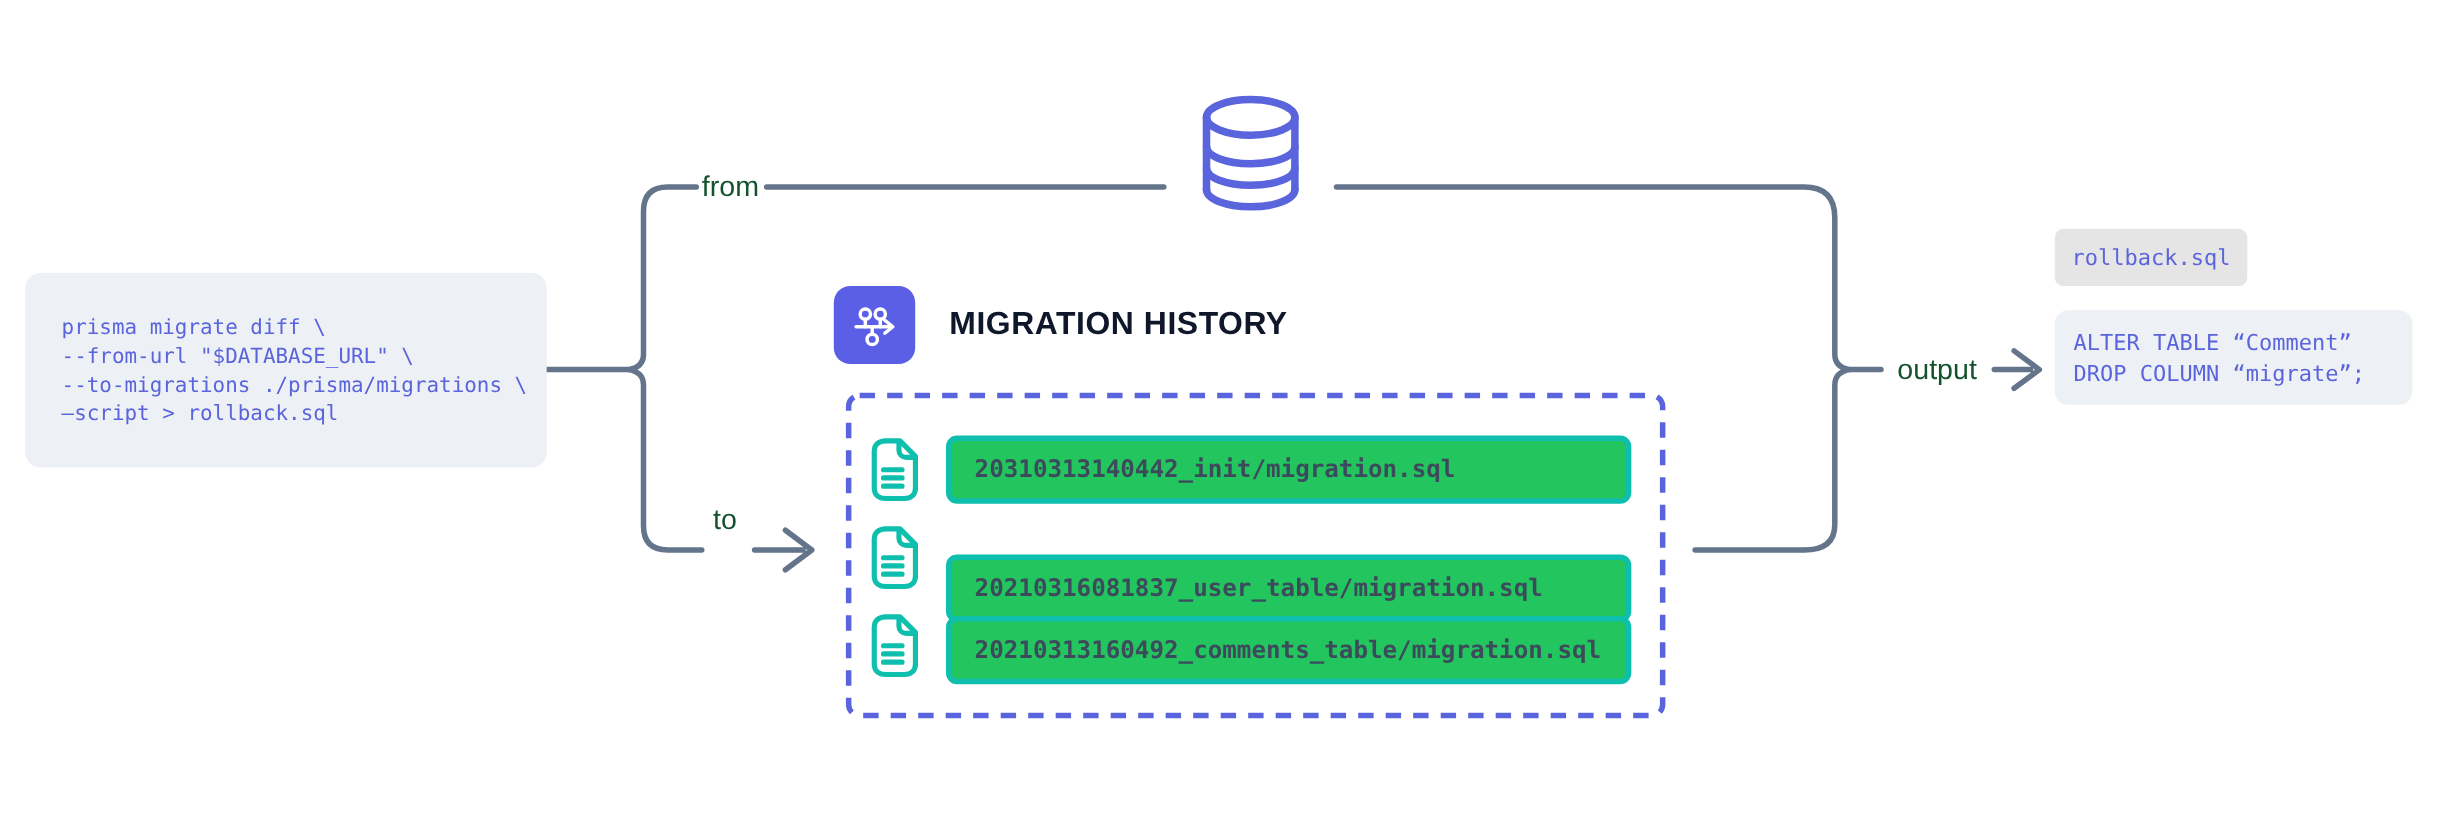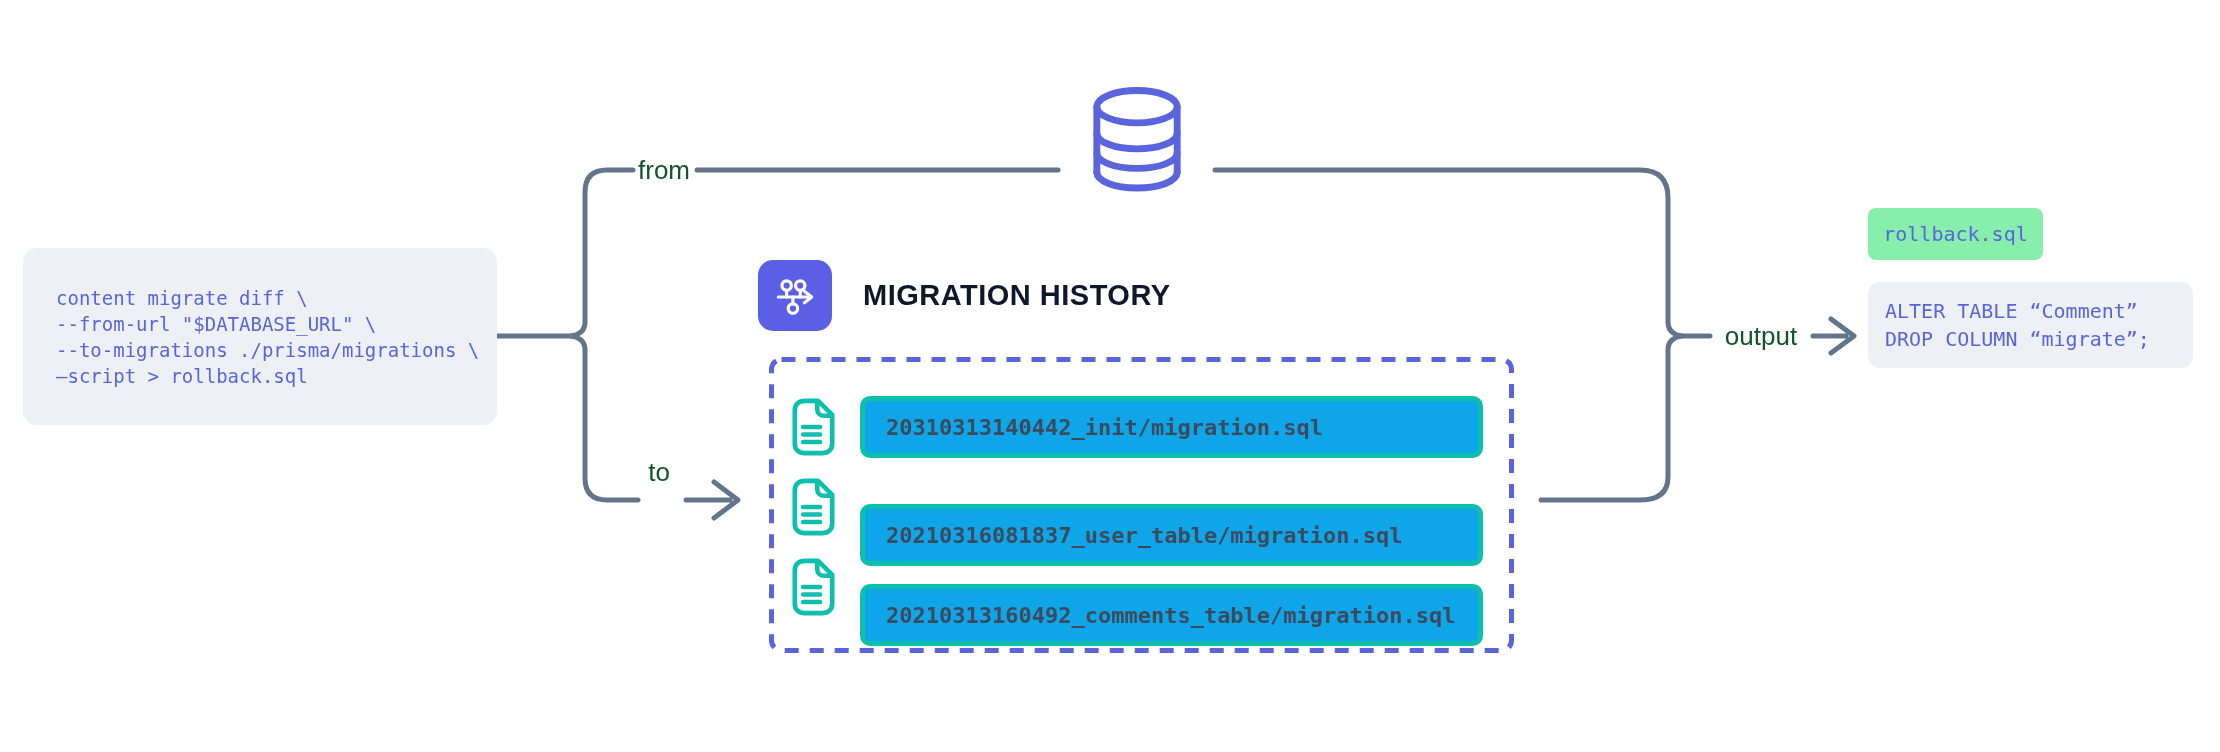--- a/index.html
+++ b/index.html
@@ -33,29 +33,29 @@
     display:flex;align-items:center;justify-content:center;
   }
   .mh-title{
     position:absolute;left:863px;top:260px;height:71px;line-height:71px;
     font-size:29px;font-weight:bold;letter-spacing:0.5px;color:#0f172a;white-space:nowrap;
   }
 
   .file-icon{position:absolute;left:790px;width:47px;height:58px;}
   .file-box{
     position:absolute;left:860px;width:623px;height:62px;box-sizing:border-box;
-    background:#0ea5e9;border:5px solid #0FBFAD;border-radius:10px;
+    background:#22c55e;border:5px solid #0FBFAD;border-radius:10px;
     display:flex;align-items:center;padding-left:21px;
     font-family:"DejaVu Sans Mono", monospace;font-weight:bold;
     font-size:22px;color:#3D4A5C;white-space:nowrap;
   }
 
   .chip{
     position:absolute;left:1868px;top:208px;width:175px;height:52px;box-sizing:border-box;
-    background:#86efac;border-radius:8px;
+    background:#e5e5e5;border-radius:8px;
     display:flex;align-items:center;justify-content:center;
     font-family:"DejaVu Sans Mono", monospace;font-size:20px;color:#5A64DC;white-space:nowrap;
   }
   .sql-block{left:1868px;top:282px;width:325px;height:86px;padding-left:17px;box-sizing:border-box;font-size:20px;line-height:28px;border-radius:12px;}
 
   .dbicon{position:absolute;left:1088px;top:86px;}
 </style>
 </head>
 <body>
 
@@ -73,21 +73,21 @@
     <path class="wire" d="M1215 170 H1640 Q1668 170 1668 198 V322 Q1668 334 1682 336 Q1668 338 1668 350 V477 Q1668 500 1640 500 H1541"></path>
 
     <path class="wire" d="M1682 336 H1710"></path>
 
     <path class="wire" d="M686 500 H730 M714 482 L738 500 L714 518"></path>
 
     <path class="wire" d="M1813 336 H1846 M1831 319 L1854 336 L1831 353"></path>
   </svg>
 
   <div class="codeblock cmd-block">
-    <div class="codeline">content migrate diff \</div>
+    <div class="codeline">prisma migrate diff \</div>
     <div class="codeline">--from-url "$DATABASE_URL" \</div>
     <div class="codeline">--to-migrations ./prisma/migrations \</div>
     <div class="codeline">—script &gt; rollback.sql</div>
   </div>
 
   <div class="wire-label" style="left:664px;top:170px;">from</div>
   <div class="wire-label" style="left:659px;top:472px;">to</div>
   <div class="wire-label" style="left:1761px;top:336px;">output</div>
 
   <svg class="dbicon" width="98" height="110" viewBox="0 0 100 112">
@@ -139,21 +139,21 @@
     <span>20210316081837_user_table/migration.sql</span>
   </div>
 
   <svg class="file-icon" style="top:558px;" viewBox="0 0 50 62">
     <g stroke="#0FBFAD" stroke-width="5" fill="none" stroke-linecap="round" stroke-linejoin="round">
       <path d="M30 3 H16 C9 3 5 7 5 13 V49 C5 55 9 59 16 59 H34 C41 59 45 55 45 49 V18 L30 3 Z"></path>
       <path d="M29 4 V12 C29 16 32 19 36 19 H44"></path>
       <path d="M14 31 H32 M14 39 H32 M14 47 H32"></path>
     </g>
   </svg>
-  <div class="file-box" style="top:584px;">
+  <div class="file-box" style="top:560px;">
     <span>20210313160492_comments_table/migration.sql</span>
   </div>
 
   <div class="chip">rollback.sql</div>
   <div class="codeblock sql-block">
     <div class="codeline">ALTER TABLE “Comment”</div>
     <div class="codeline">DROP COLUMN “migrate”;</div>
   </div>
 
 </div>

